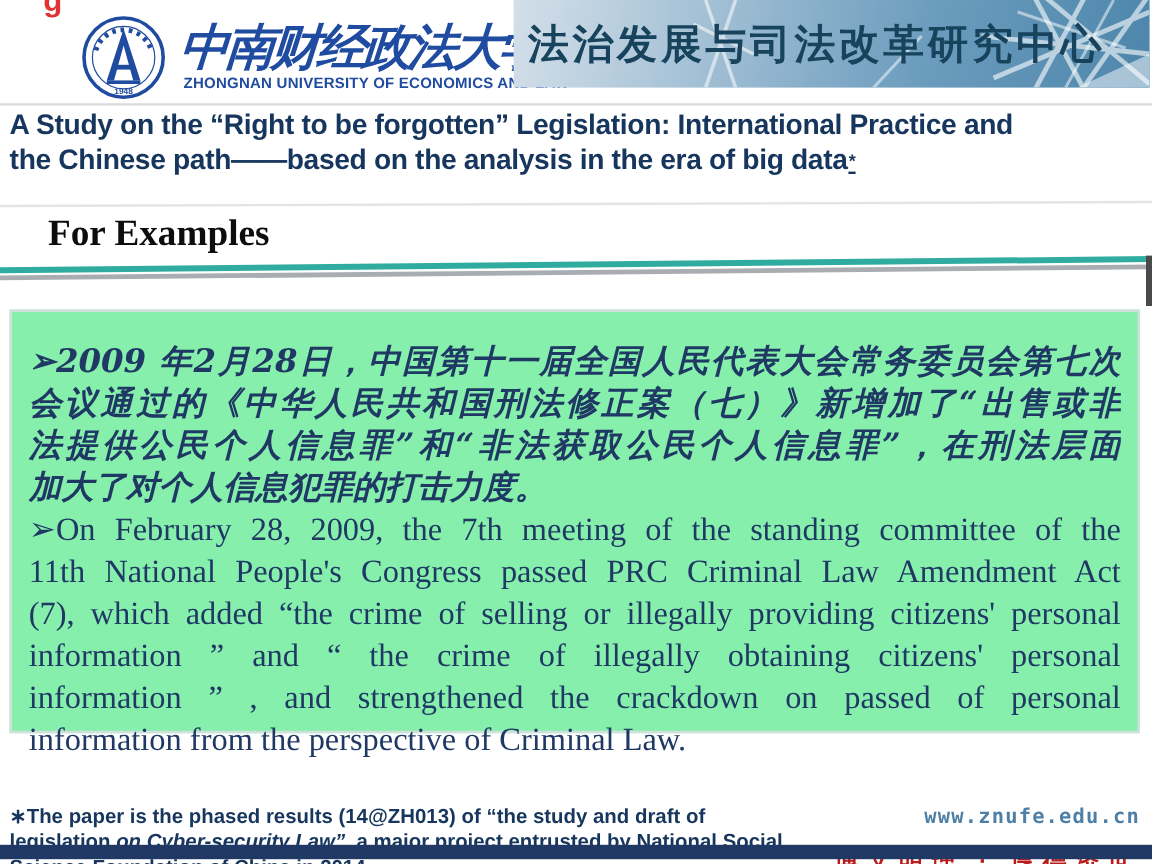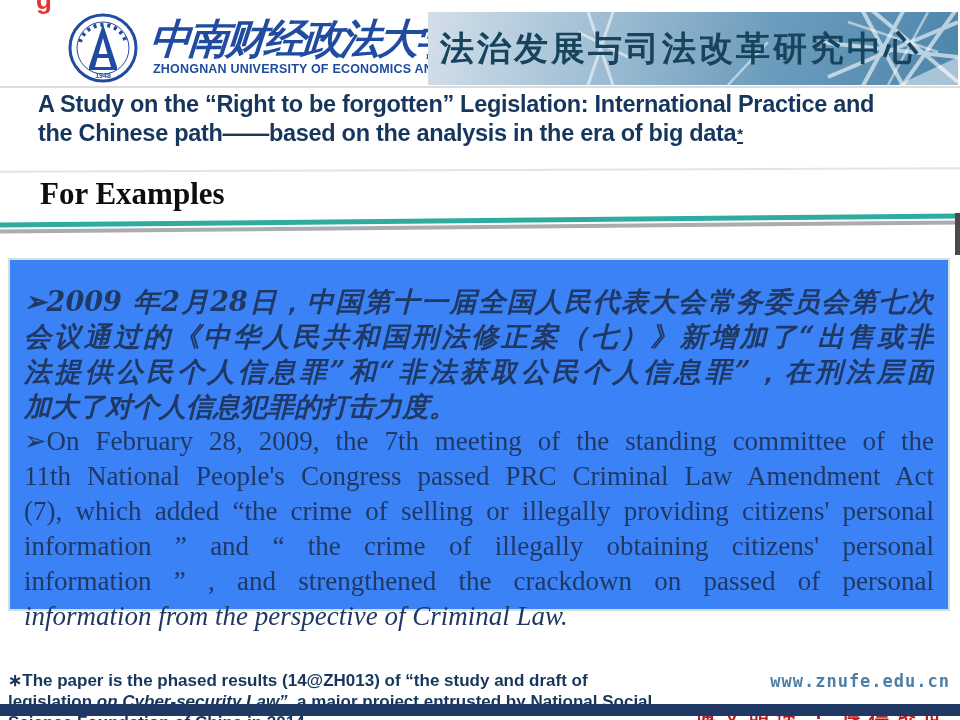--- a/index.html
+++ b/index.html
@@ -20,39 +20,38 @@
     font-family:"DejaVu Serif", serif; font-weight:bold; font-style:italic;
     font-size:41px; letter-spacing:-3px; color:#1f4ba0; white-space:nowrap;
     transform:skewX(-4deg);
   }
   .univ-en {
     position:absolute; left:153px; top:62px; width:290px;
     font-size:12.5px; font-weight:bold; color:#1f4ba0; letter-spacing:0.2px;
     white-space:nowrap;
   }
   .banner {
-    position:absolute; left:428px; top:12px; width:530px; height:73px;
+    position:absolute; left:428px; top:0; width:530px; height:73px;
     background:linear-gradient(100deg,#d3dfe9 0%,#a3c0d5 30%,#6b9cbd 65%,#4d86ab 100%);
     overflow:hidden;
   }
   .banner-deco { position:absolute; left:0; top:0; width:530px; height:73px; }
   .banner-text {
     position:absolute; left:12px; top:50%; transform:translateY(-50%);
     font-size:34px; font-weight:bold; color:#17435c; letter-spacing:3px;
     white-space:nowrap; font-family:"Liberation Sans",sans-serif;
   }
   .header-divider {
     position:absolute; left:0; top:86px; width:960px; height:2px; background:#dcdcdc;
   }
   
   .slide-title {
     position:absolute; left:8px; top:90px; width:920px;
     color:#17365d; font-weight:bold; font-size:23.5px; line-height:29px;
     letter-spacing:-0.3px;
-    margin-left:30px;
   }
   .title-asterisk {
     font-size:15px; border-bottom:2px solid #17365d; vertical-align:2px; margin-left:1px;
   }
   .faint-line {
     position:absolute; left:0; top:169px; width:960px; height:2px;
     background:#e4e4e4; transform:rotate(-0.2deg);
   }
   .section-heading {
     position:absolute; left:40px; top:176px;
@@ -66,35 +65,35 @@
   .gray-line {
     position:absolute; left:-2px; top:225px; width:964px; height:4px;
     background:#a9adb2; transform:rotate(-0.55deg);
   }
   .right-edge-mark {
     position:absolute; right:0; top:213px; width:5px; height:42px; background:#4a4a4a;
   }
   
   .content-box {
     position:absolute; left:8px; top:258px; width:942px; height:353px;
-    background:#3b82f6; border:2px solid #cfe0dd; padding:24px 14px 0 14px;
+    background:#86efac; border:2px solid #cfe0dd; padding:24px 14px 0 14px;
   }
   .cn-line {
     font-family:"DejaVu Serif", serif; font-weight:bold; font-style:italic;
     font-size:27px; line-height:35px; height:35px; color:#1f3864;
     text-align:justify; text-align-last:justify; text-justify:inter-character;
     white-space:nowrap; overflow:hidden;
   }
   .cn-line.last { text-align-last:left; }
   .en-line {
     font-family:"Liberation Serif", serif; font-size:27px; line-height:35px; height:35px;
     color:#1f3864; text-align:justify; text-align-last:justify;
     white-space:nowrap; overflow:hidden;
   }
-  .en-line.last { text-align-last:left;font-style:italic; }
+  .en-line.last { text-align-last:left; }
   
   .footnote {
     position:absolute; left:8px; top:638px; width:648px;
     font-size:17px; font-weight:bold; color:#17365d; line-height:21px;margin-top:32px;
   }
   .footnote .it { font-style:italic; }
   .footer-right {
     position:absolute; right:10px; top:671px; text-align:right;
   }
   .website {

